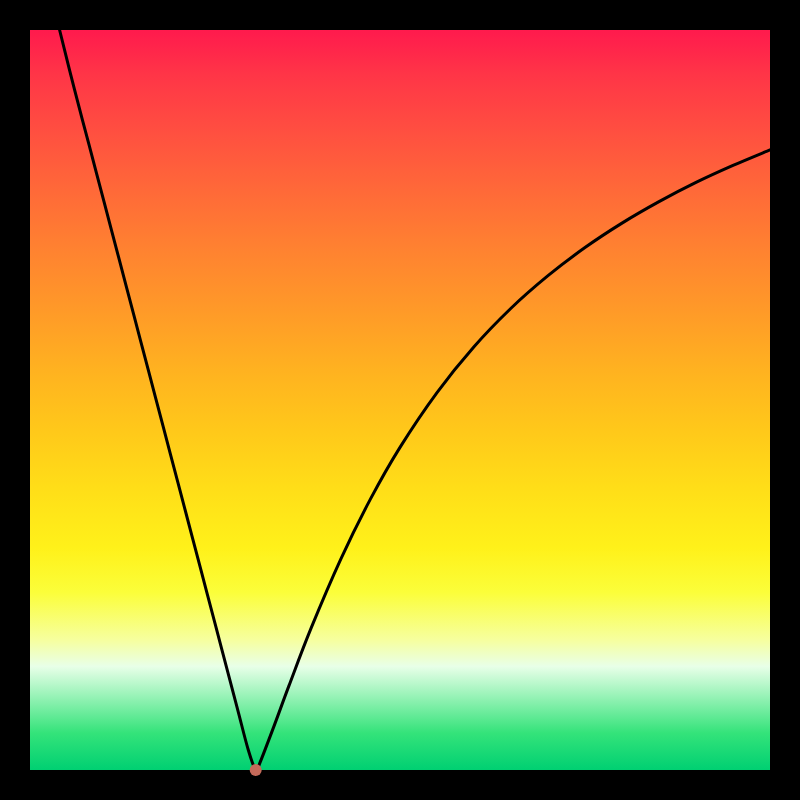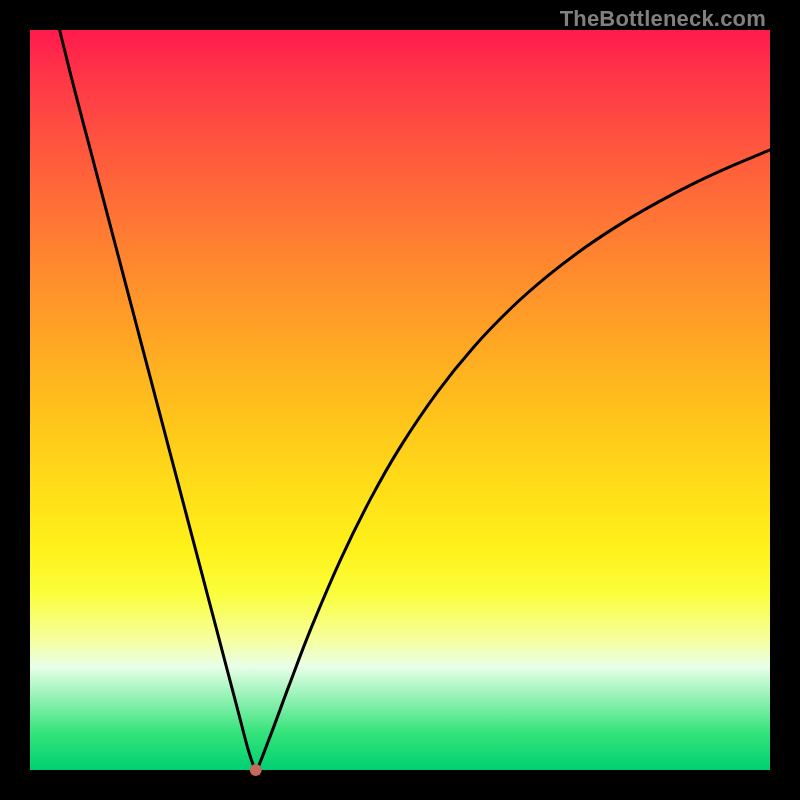--- a/index.html
+++ b/index.html
@@ -63,14 +63,13 @@
 </head>
 <body>
 
 <div class="frame">
   <div class="plot-area">
     <svg class="curve" viewBox="0 0 740 740" preserveAspectRatio="none">
       <path fill="none" stroke="#000" stroke-width="3" stroke-linejoin="round" stroke-linecap="round" d="M 29.60 0.00 C 32.26 10.66, 39.07 38.42, 44.40 59.20 C 49.73 79.98, 53.87 95.19, 59.20 115.44 C 64.53 135.69, 68.67 151.43, 74.00 171.68 C 79.33 191.93, 83.47 207.67, 88.80 227.92 C 94.13 248.17, 98.27 263.91, 103.60 284.16 C 108.93 304.41, 113.07 320.15, 118.40 340.40 C 123.73 360.65, 127.87 376.39, 133.20 396.64 C 138.53 416.89, 142.67 432.63, 148.00 452.88 C 153.33 473.13, 157.47 488.87, 162.80 509.12 C 168.13 529.37, 172.27 545.11, 177.60 565.36 C 182.93 585.61, 187.07 601.35, 192.40 621.60 C 197.73 641.85, 202.54 660.12, 207.20 677.84 C 211.86 695.56, 214.97 708.83, 218.30 720.02 C 221.63 731.21, 223.70 737.47, 225.70 740.00 C 227.70 742.53, 226.07 742.07, 229.40 734.08 C 232.73 726.09, 238.87 709.72, 244.20 695.60 C 249.53 681.48, 252.34 673.22, 259.00 655.64 C 265.66 638.06, 271.88 620.70, 281.20 597.92 C 290.52 575.14, 300.14 552.28, 310.80 529.10 C 321.46 505.92, 329.74 489.27, 340.40 469.16 C 351.06 449.05, 358.01 436.54, 370.00 417.36 C 381.99 398.18, 393.68 380.72, 407.00 362.60 C 420.32 344.48, 430.68 331.90, 444.00 316.72 C 457.32 301.54, 467.68 291.03, 481.00 278.24 C 494.32 265.45, 504.68 256.60, 518.00 245.68 C 531.32 234.76, 541.68 227.02, 555.00 217.56 C 568.32 208.10, 578.68 201.40, 592.00 193.14 C 605.32 184.88, 615.68 179.01, 629.00 171.68 C 642.32 164.35, 652.68 158.97, 666.00 152.44 C 679.32 145.91, 689.68 141.28, 703.00 135.42 C 716.32 129.56, 733.34 122.68, 740.00 119.88"></path>
       <circle r="6" fill="#c56a5a" cx="225.70" cy="740.00"></circle>
     </svg>
   </div>
-  <div class="watermark">TheBottleneck.com</div>
 </div>
 
 </body></html>

